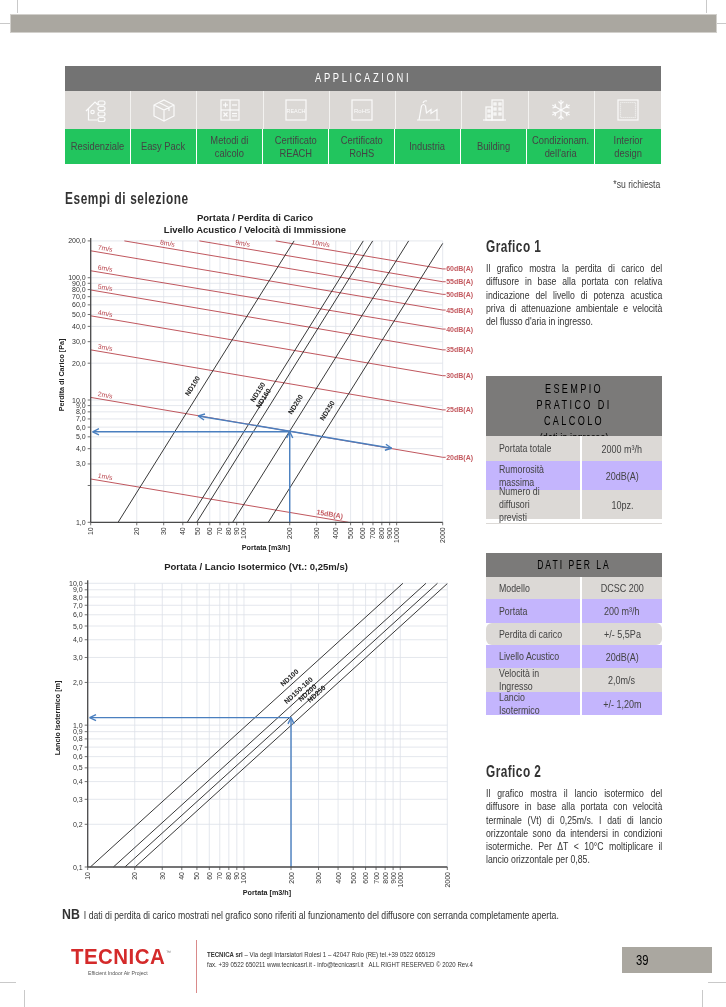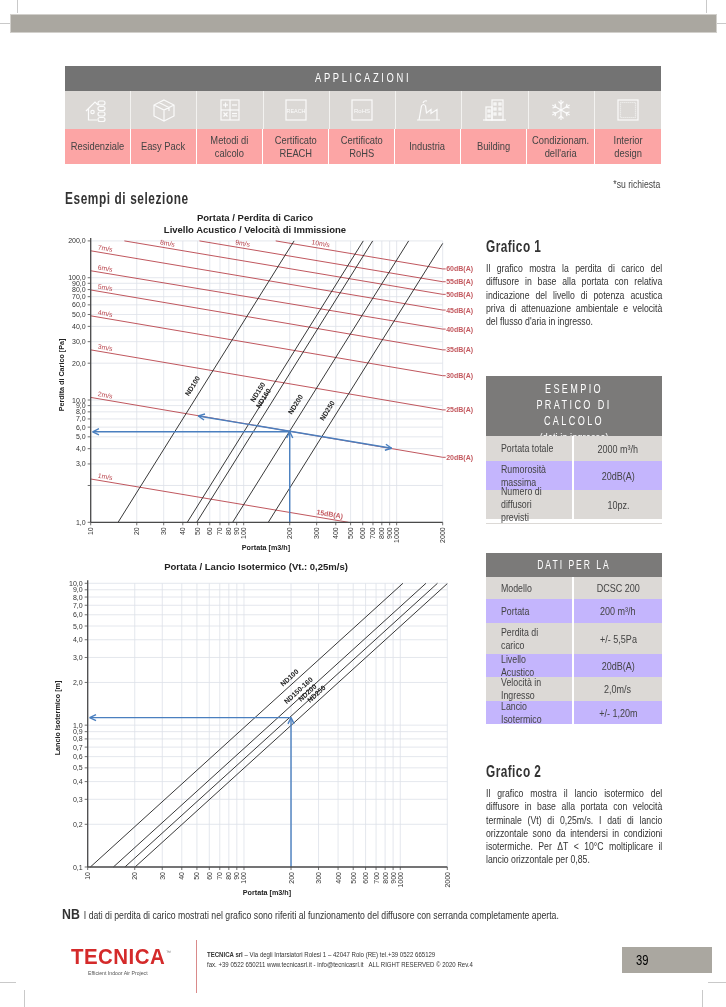--- a/index.html
+++ b/index.html
@@ -13,21 +13,21 @@
     
     .app { left:65px; top:66px; width:596px; }
     .app-title { height:25px; background:#737373; color:#fff; text-align:center; line-height:25px; font-size:12.5px; }
     .app-title span { display:inline-block; letter-spacing:3.5px; transform:scaleX(0.75); }
     .app-icons { display:grid; grid-template-columns:repeat(9, 1fr); height:38px; background:#dbd8d5; }
     .app-icons > div { border-right:1px solid #f3f2f0; display:flex; align-items:center; justify-content:center; }
     .app-icons > div:last-child { border-right:none; }
     .app-icons svg { width:30px; height:26px; }
     .app-icons svg * { stroke:#fbfbfb; fill:none; stroke-width:1.2; }
     .app-icons svg text { fill:#fbfbfb; stroke:none; font-family:"Liberation Sans", sans-serif; }
-    .app-labels { display:grid; grid-template-columns:repeat(9, 1fr); height:35px; background:#fca5a5; }
+    .app-labels { display:grid; grid-template-columns:repeat(9, 1fr); height:35px; background:#22c55e; }
     .app-labels > div { border-right:1px solid #ffffff; display:flex; align-items:center; justify-content:center; }
     .app-labels > div:last-child { border-right:none; }
     .app-labels span { display:inline-block; white-space:pre-line; text-align:center; font-size:11px; line-height:13px; color:#444; transform:scaleX(0.85); }
     .note { right:66px; top:178px; font-size:10.5px; color:#444; transform:scaleX(0.82); transform-origin:right top; }
 
     .section-title { left:65px; top:190px; font-size:16px; font-weight:bold; color:#333; letter-spacing:0.8px; transform:scaleX(0.74); transform-origin:left top; }
 
     
     .chart { position:absolute; left:50px; width:420px; height:345px; overflow:visible; }
     .chart text { font-family:"Liberation Sans", sans-serif; }
@@ -41,28 +41,28 @@
     .chart .arrow { stroke:#4a7fbf; stroke-width:1.4; fill:none; }
     .chart .ndlbl { font-size:7px; font-weight:bold; fill:#222; }
     .chart .vlbl { font-size:6.8px; fill:#b9444c; }
     .chart .dblbl { font-size:7px; font-weight:bold; fill:#c45a60; }
 
     
     .h3 { left:486px; font-size:16px; font-weight:bold; color:#333; letter-spacing:0.6px; transform:scaleX(0.74); transform-origin:left top; }
     .para { left:486px; width:215px; font-size:10.6px; line-height:13.3px; text-align:justify; color:#333; transform:scaleX(0.82); transform-origin:left top; }
 
     .tbl { left:486px; width:176px; }
-    .tbl-head { background:#7b7a79; color:#ffffff; text-align:center; overflow:hidden; }
+    .tbl-head { background:#7b7a79; color:#000000; text-align:center; overflow:hidden; }
     .tbl-head span { display:block; }
     .tbl-head .ls { letter-spacing:3.4px; font-size:13px; transform:scaleX(0.7); }
     .tbl-head .nls { font-size:13px; transform:scaleX(0.72); }
     .row { display:flex; }
     .row.dark { background:#dcd9d6; }
     .row.light { background:#c4b5fd; }
-    .row .k { width:88px; border-right:2px solid #ffffff; display:flex; align-items:center; padding-left:15px; box-sizing:border-box; }
+    .row .k { width:88px; border-right:2px solid #ffffff; display:flex; align-items:center; padding-left:5px; box-sizing:border-box;margin-left:8px; }
     .row .v { flex:1; display:flex; align-items:center; justify-content:center; }
     .row .k span { display:inline-block; white-space:pre-line; font-size:11px; line-height:13px; color:#444; transform:scaleX(0.8); transform-origin:left center; }
     .row .v span { display:inline-block; font-size:11px; color:#444; transform:scaleX(0.82); }
     .tbl-bottom { height:1px; background:#dcd9d6; margin-top:4px; }
 
     .nb { left:62px; top:905px; white-space:nowrap; transform:scaleX(0.82); transform-origin:left top; }
     .nb b { font-size:15px; color:#333; margin-right:5px; }
     .nb span.t { font-size:10.6px; color:#333; }
 
     .logo { left:71px; top:946px; width:100px; }
@@ -593,21 +593,21 @@
       </div>
   </div>
   <div class="row light" style="height:24px;">
     <div class="k">
         <span>Portata</span>
       </div>
     <div class="v">
         <span>200 m³/h</span>
       </div>
   </div>
-  <div class="row dark" style="height:31px;">
+  <div class="row dark" style="height:22px;border-radius:6px;">
     <div class="k">
         <span>Perdita di carico</span>
       </div>
     <div class="v">
         <span>+/- 5,5Pa</span>
       </div>
   </div>
   <div class="row light" style="height:23px;">
     <div class="k">
         <span>Livello Acustico</span>

